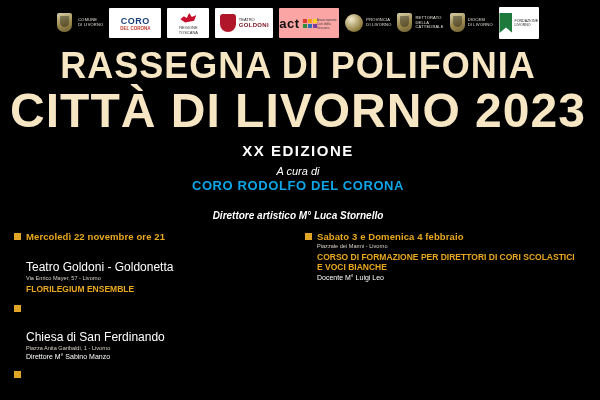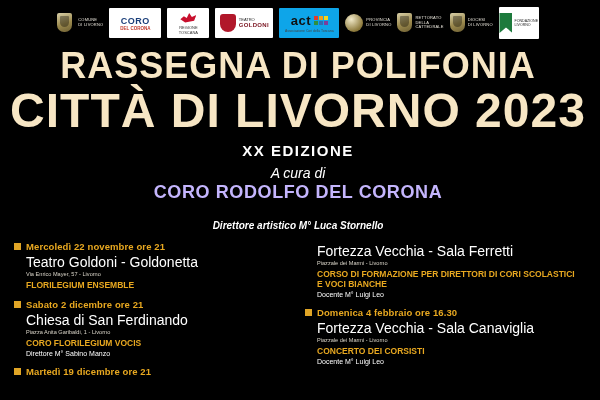--- a/index.html
+++ b/index.html
@@ -99,22 +99,22 @@
   }
   .goldoni-seal {
     width: 16px; height: 18px;
     background: #b1172a;
     border-radius: 3px 3px 8px 8px;
   }
   .goldoni-txt { font-size: 4px; color: #222; line-height: 1.1; text-align: left; }
   .goldoni-txt b { display:block; font-size: 6px; color:#7a1420; letter-spacing:.3px; }
   .logo-act {
     width: 60px; height: 30px;
-    background: #0ea5e9;
-    display: flex; flex-direction: column;
+    background: #fca5a5;
+    display: flex; flex-direction: row;
     align-items: center; justify-content: center;
     border-radius: 1px; color:#333;
   }
   .act-row { display:flex; align-items:center; gap:3px; }
   .act-word { font-size: 13px; font-weight: bold; color:#111; letter-spacing: .5px; }
   .act-squares { display:grid; grid-template-columns: repeat(3, 4px); grid-gap: 1px; }
   .act-squares i { width:4px; height:4px; display:block; }
   .act-sub { font-size: 3.4px; color:#444; margin-top:1px; }
   .logo-provincia, .logo-rettorato, .logo-diocesi {
     display:flex; align-items:center; gap:3px;
@@ -151,29 +151,29 @@
   .title-2 { font-size: 48px; margin-top: 2px; }
   .edition {
     margin-top: 6px;
     font-size: 15px;
     font-weight: bold;
     color: #ffffff;
     letter-spacing: 1.5px;
   }
   .curated {
     margin-top: 6px;
-    font-size: 14px;
+    font-size: 11px;
     font-style: italic;
     color: #ffffff;
   }
   .choir {
     margin-top: 1px;
-    font-size: 18px;
-    font-weight: bold;
-    color: #c4b5fd;
+    font-size: 13px;
+    font-weight: bold;
+    color: #0ea5e9;
     letter-spacing: .6px;
   }
   .director {
     margin-top: 17px;
     font-size: 10px;
     font-style: italic;
     font-weight: bold;
     color: #ffffff;
   }
 
@@ -198,23 +198,23 @@
     margin-top: 2px;
   }
   .event-date {
     font-size: 9.5px;
     font-weight: bold;
     color: #e8a820;
     letter-spacing: .1px;
   }
   .event-body { padding-left: 12px; }
   .venue {
-    font-size: 14px;
-    color: #ffffff;
-    margin-top: 2px;
+    font-size: 12px;
+    color: #ffffff;
+    margin-top: 18px;
   }
   .address {
     font-size: 5.6px;
     color: #d9d4c8;
     margin-top: 1px;
   }
   .perf {
     font-size: 8.5px;
     font-weight: bold;
     color: #e8a820;
@@ -334,60 +334,48 @@
         <div class="event-body">
           <div class="venue">Teatro Goldoni - Goldonetta</div>
           <div class="address">Via Enrico Mayer, 57 - Livorno</div>
           <div class="perf">FLORILEGIUM ENSEMBLE</div>
         </div>
       </div>
 
       <div class="event">
         <div class="event-head">
           <span class="bullet"></span>
-          <span class="event-date">Sabato 2 dicembre ore 21</span>
         </div>
         <div class="event-body">
           <div class="venue">Chiesa di San Ferdinando</div>
           <div class="address">Piazza Anita Garibaldi, 1 - Livorno</div>
-          <div class="perf">CORO FLORILEGIUM VOCIS</div>
           <div class="sub">Direttore M° Sabino Manzo</div>
         </div>
       </div>
 
       <div class="event">
         <div class="event-head">
           <span class="bullet"></span>
-          <span class="event-date">Martedì 19 dicembre ore 21</span>
         </div>
       </div>
 
     </div>
 
     <div class="col">
 
       <div class="event">
+        <div class="event-head">
+          <span class="bullet"></span>
+          <span class="event-date">Sabato 3 e Domenica 4 febbraio</span>
+        </div>
         <div class="event-body">
-          <div class="venue">Fortezza Vecchia - Sala Ferretti</div>
           <div class="address">Piazzale dei Marmi - Livorno</div>
           <div class="perf">CORSO DI FORMAZIONE PER DIRETTORI DI CORI SCOLASTICI E VOCI BIANCHE</div>
           <div class="sub">Docente M° Luigi Leo</div>
         </div>
       </div>
 
-      <div class="event">
-        <div class="event-head">
-          <span class="bullet"></span>
-          <span class="event-date">Domenica 4 febbraio ore 16.30</span>
-        </div>
-        <div class="event-body">
-          <div class="venue">Fortezza Vecchia - Sala Canaviglia</div>
-          <div class="address">Piazzale dei Marmi - Livorno</div>
-          <div class="perf">CONCERTO DEI CORSISTI</div>
-          <div class="sub">Docente M° Luigi Leo</div>
-        </div>
-      </div>
 
     </div>
 
   </div>
 
 </div>
 
 </body></html>

